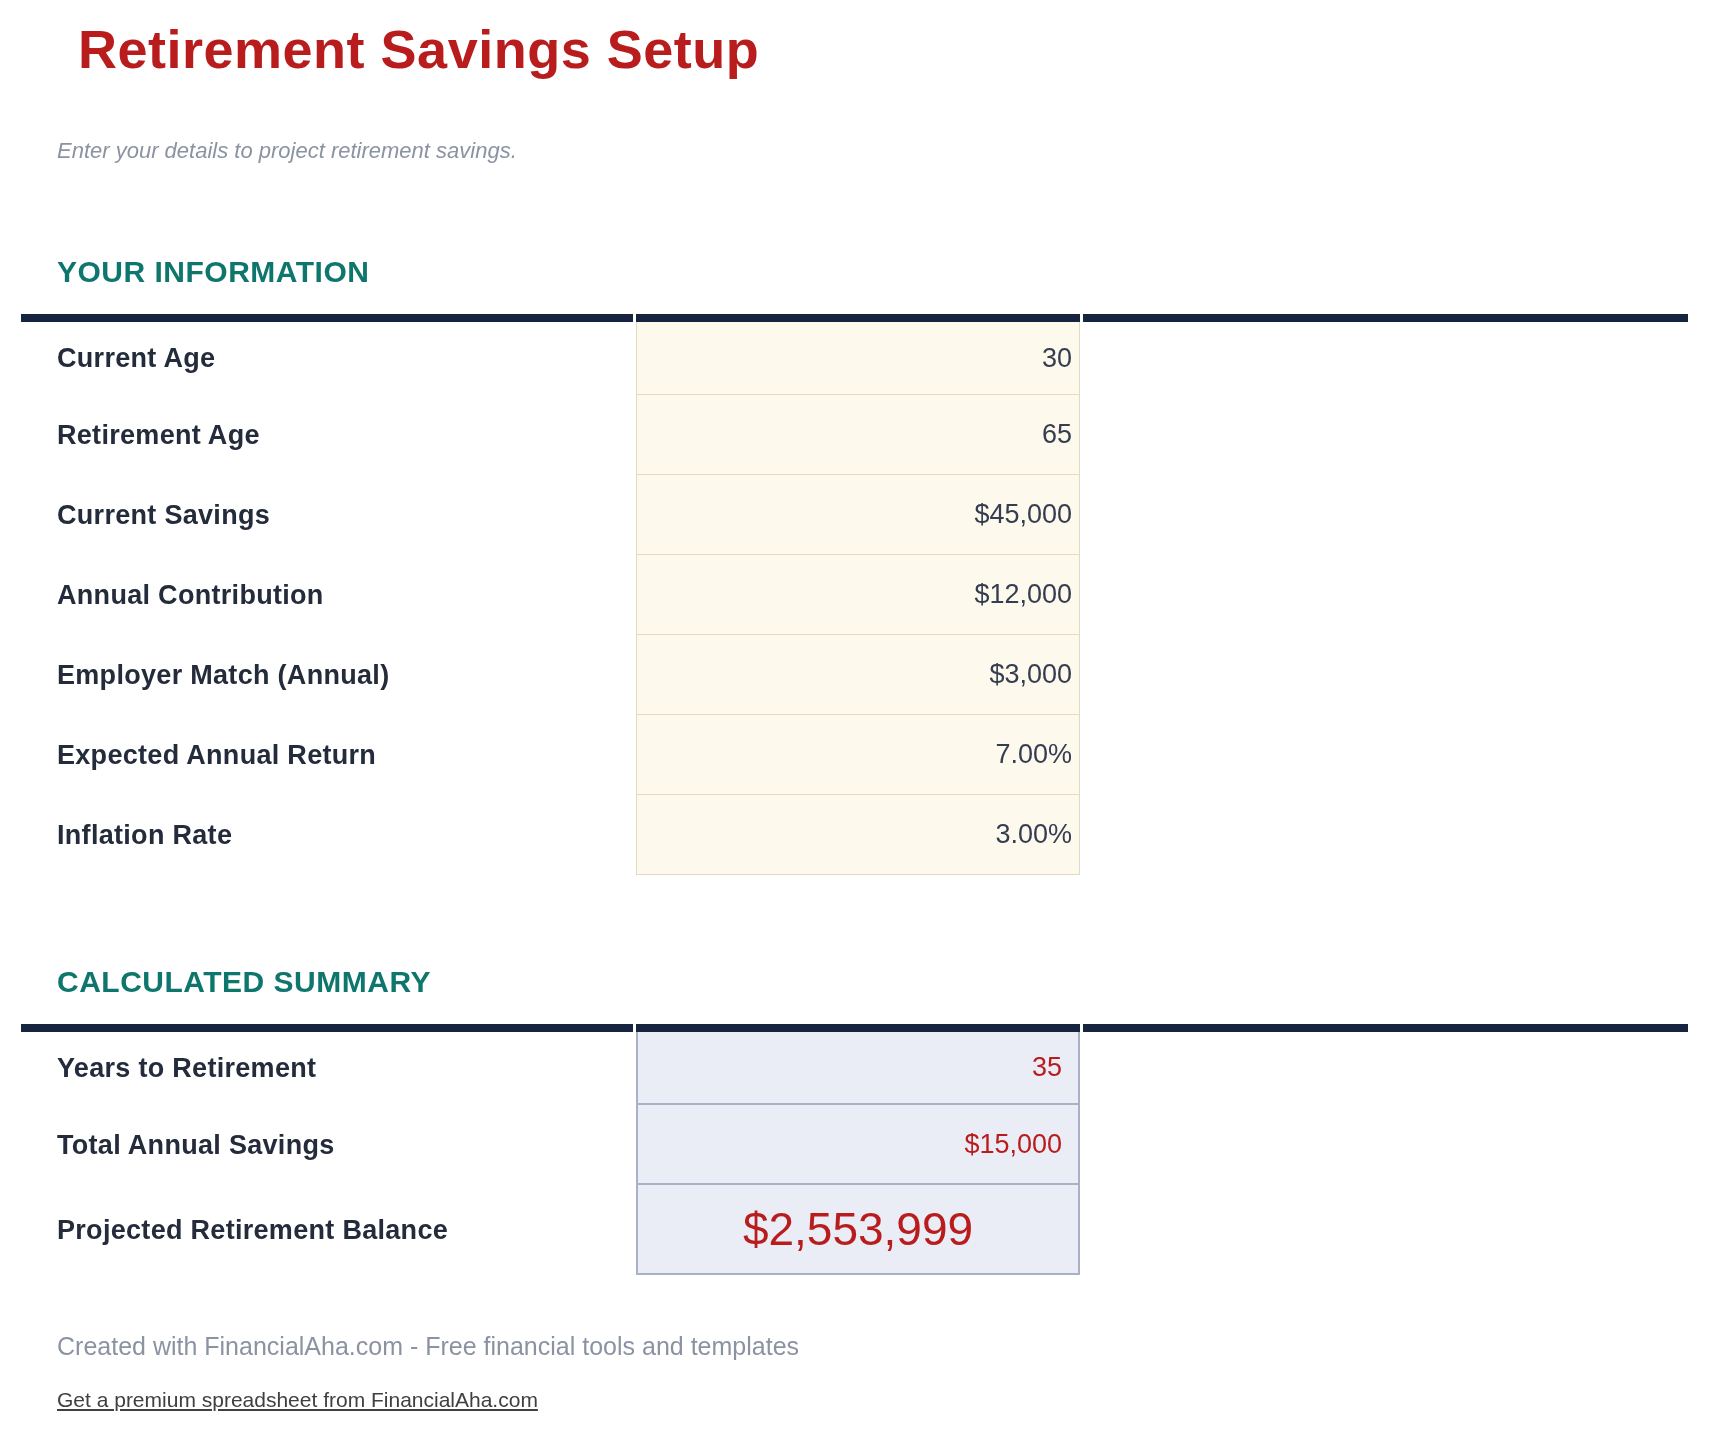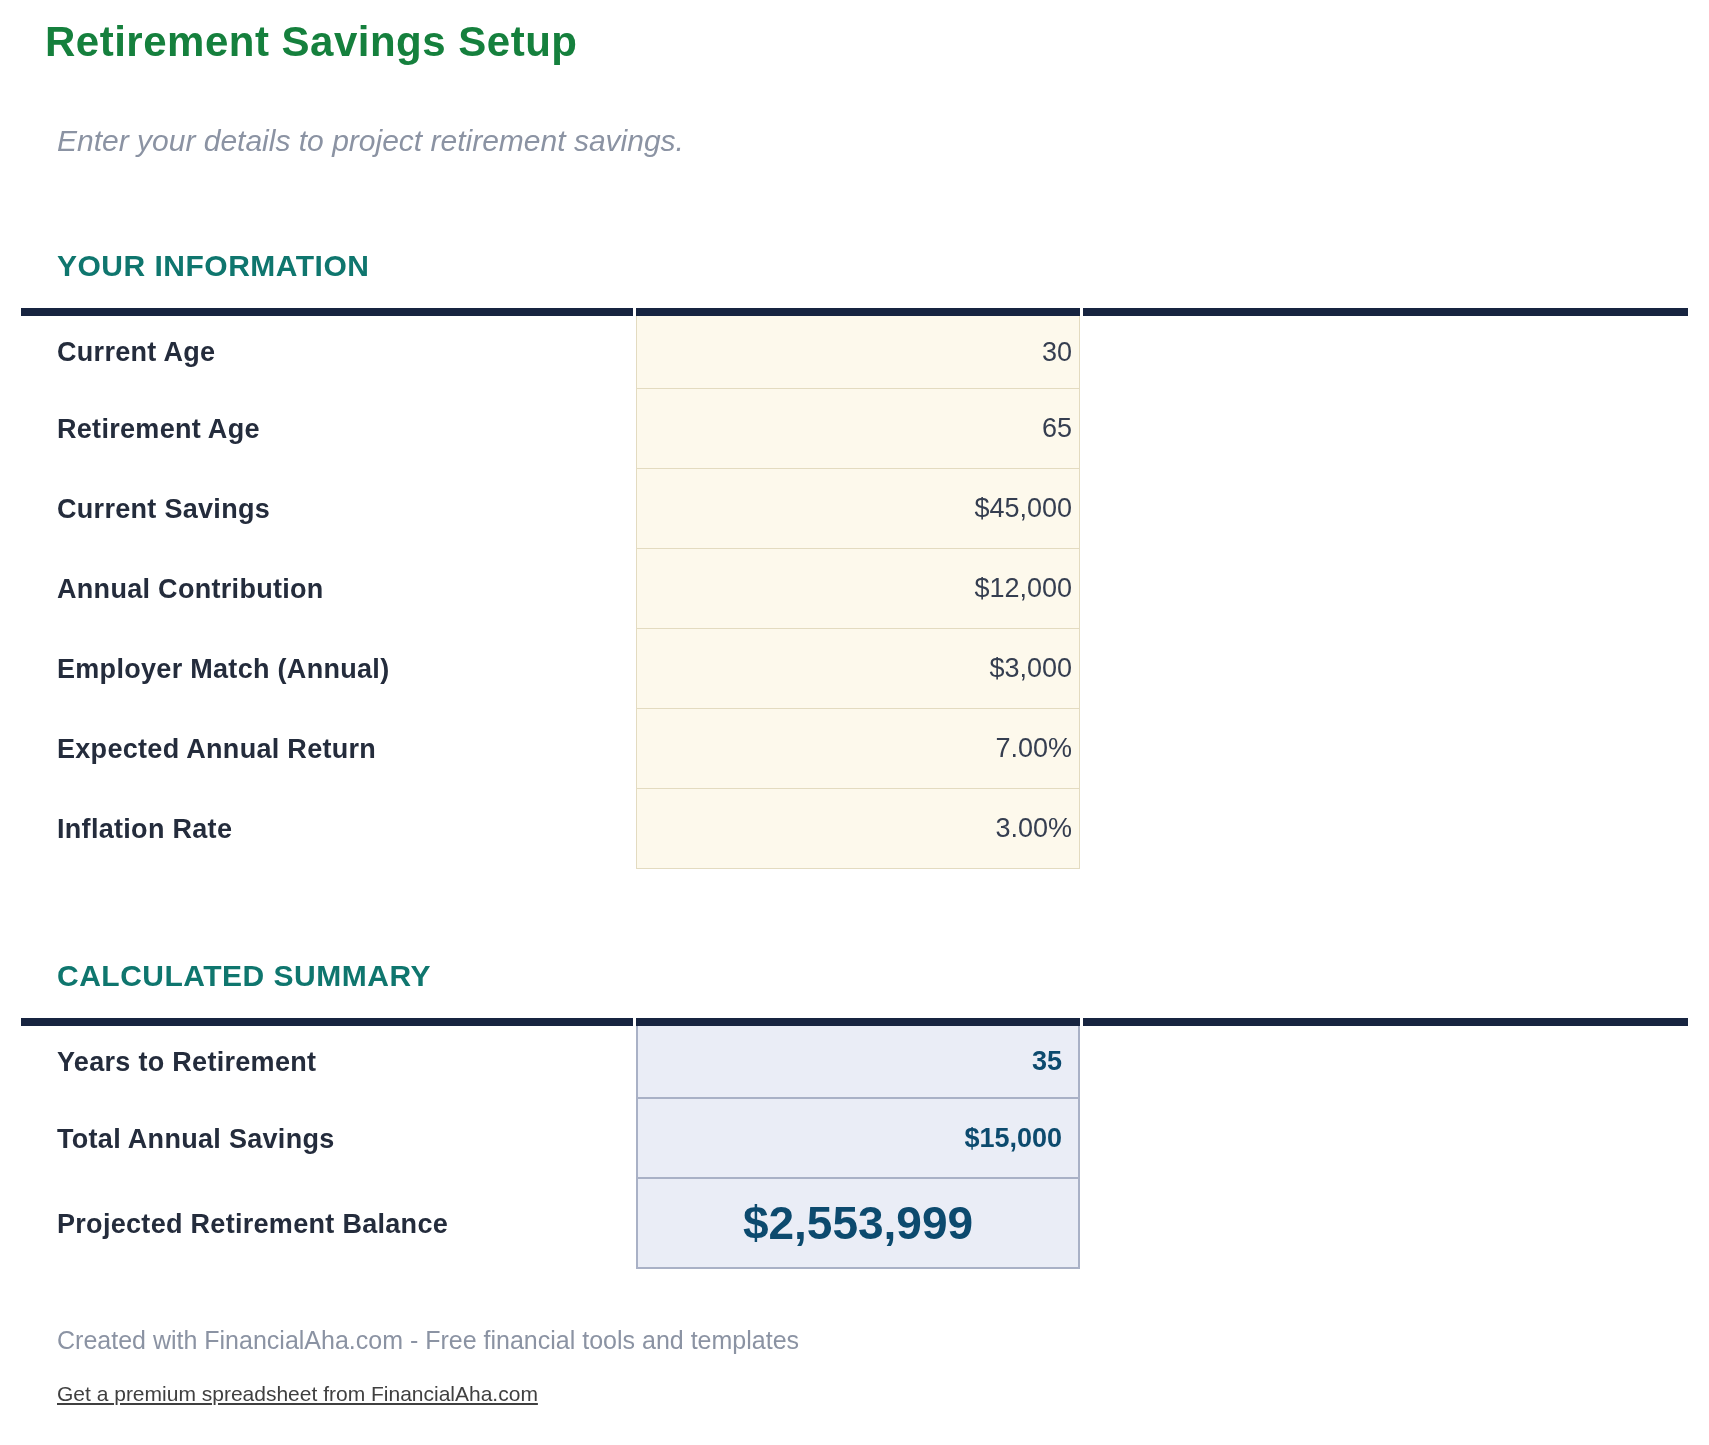--- a/index.html
+++ b/index.html
@@ -5,29 +5,29 @@
   * { margin:0; padding:0; box-sizing:border-box; }
   html,body { background:#ffffff; }
   body {
     width:1709px; height:1445px;
     padding:0 21px;
     font-family:"Liberation Sans", sans-serif;
     color:#1c2947;
     overflow:hidden;
   }
   .page-title {
-    margin:18px 0 0 24px;
-    font-size:42px;
+    margin:18px 0 0 57px;
+    font-size:54px;
     font-weight:bold;
     letter-spacing:0.5px;
-    color:#15803d;
+    color:#b91c1c;
   }
   .page-subtitle {
     margin:58px 0 18px 36px;
-    font-size:30px;
+    font-size:22px;
     font-style:italic;
     color:#8b93a3;
   }
   .section-heading {
     margin:90px 0 0 36px;
     font-size:30px;
     font-weight:bold;
     letter-spacing:0.5px;
     color:#0f766e;
   }
@@ -54,22 +54,22 @@
     display:flex; align-items:center; justify-content:flex-end;
     padding-right:7px;
     font-size:27px;
     color:#353e50;
   }
   .calc-cell {
     background:#eaedf6;
     border:2px solid #a9b1c6; border-top:none;
     display:flex; align-items:center; justify-content:flex-end;
     padding-right:16px;
-    font-size:27px; font-weight:bold;
-    color:#0c4a6e;
+    font-size:27px; font-weight:normal;
+    color:#b91c1c;
   }
   .calc-cell.balance {
     justify-content:center;
     padding-right:0;
     font-size:46px;
   }
   .spacer-cell { background:transparent; }
   .footer-credit {
     margin:57px 0 0 36px;
     font-size:25px;

